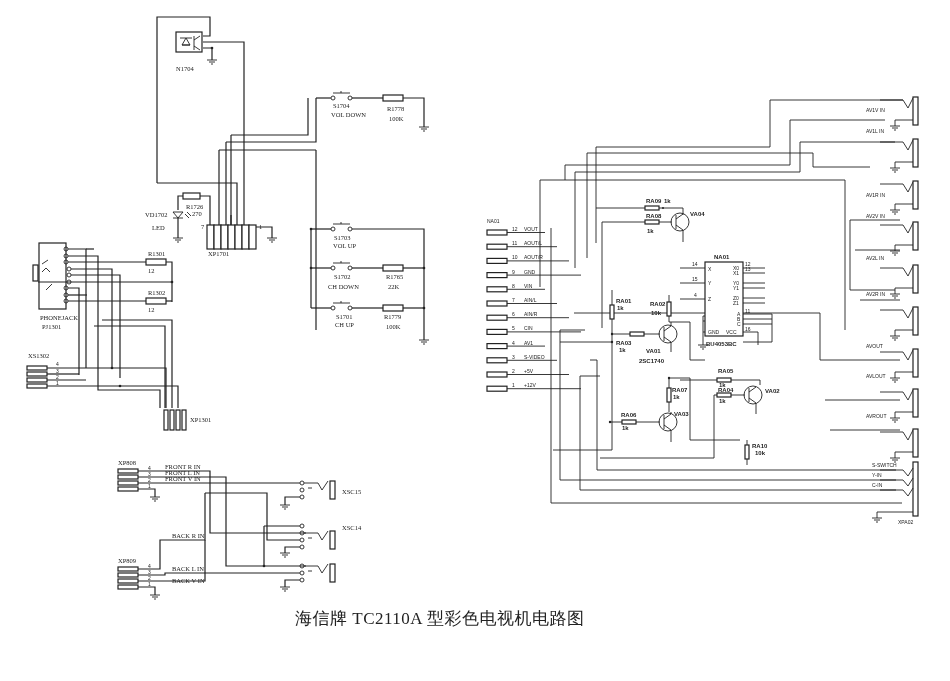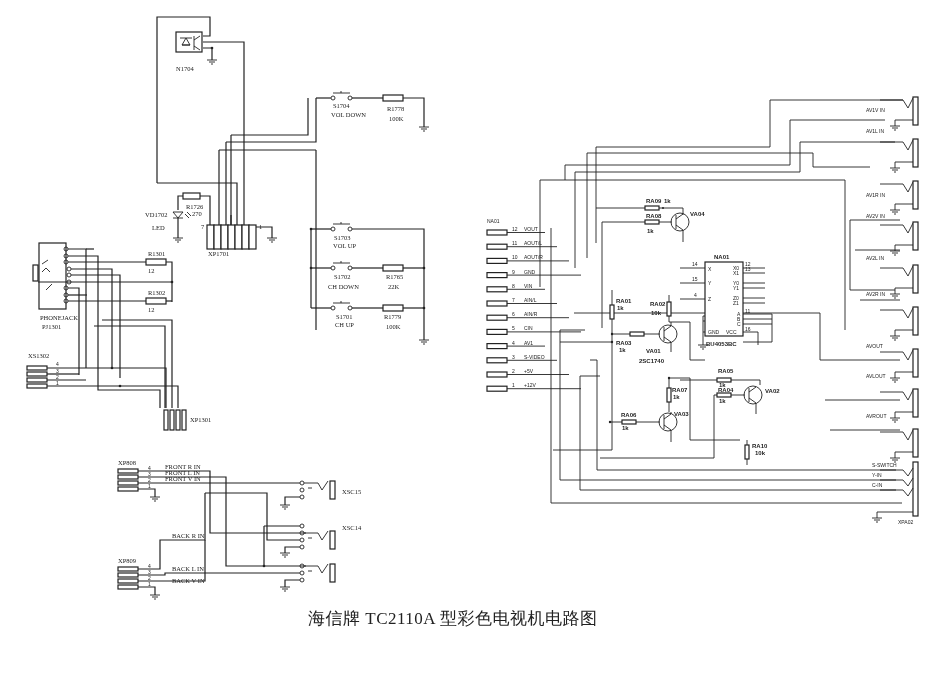--- a/index.html
+++ b/index.html
@@ -5,21 +5,21 @@
   html,body{margin:0;padding:0;background:#ffffff;}
   body{width:950px;height:681px;position:relative;overflow:hidden;font-family:"Liberation Serif",serif;}
   svg{position:absolute;left:0;top:0;}
   .w{stroke:#222;stroke-width:1.2;fill:none;}
   .wt{stroke:#222;stroke-width:0.9;fill:none;}
   .box{stroke:#222;stroke-width:1.2;fill:#fff;}
   .lbl{font-family:"Liberation Serif",serif;font-size:6.5px;fill:#222;}
   .lbls{font-family:"Liberation Sans",sans-serif;font-size:5px;fill:#222;}
   .lblb{font-family:"Liberation Sans",sans-serif;font-size:6px;fill:#222;font-weight:bold;}
   .dot{fill:#222;}
-  .title{position:absolute;left:308px;top:607px;font-family:"Liberation Serif",serif;font-size:17px;color:#222;letter-spacing:0.5px;}
+  .title{position:absolute;left:295px;top:607px;font-family:"Liberation Serif",serif;font-size:17px;color:#222;letter-spacing:0.5px;}
 </style>
 </head>
 <body>
 
 <svg width="950" height="681" viewBox="0 0 950 681">
 
   <g>
     <path class="w" d="M157,183 L157,17 L210,17 L210,36 L203,36"></path>
     <rect class="box" x="176" y="32" width="26" height="20"></rect>
     <path class="wt" d="M180,38 L192,38 M186,38 L182,45 L190,45 Z M182,45 L190,45"></path>

